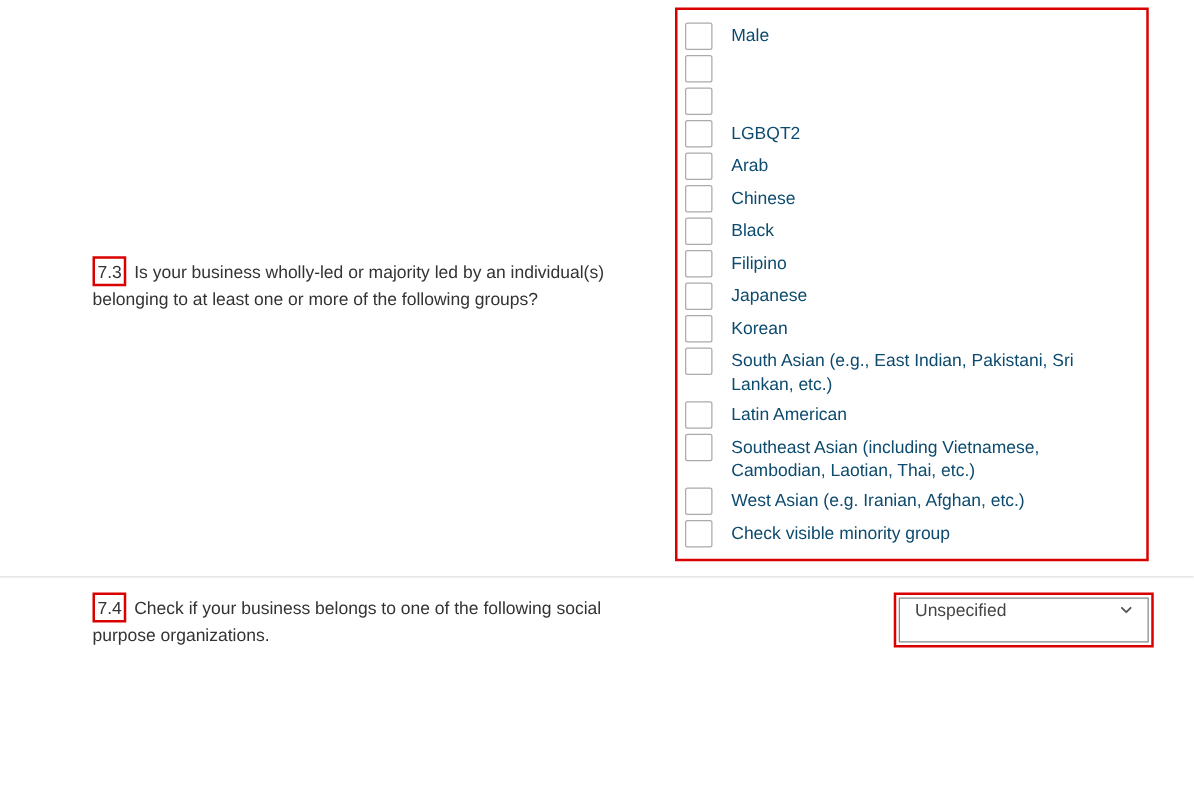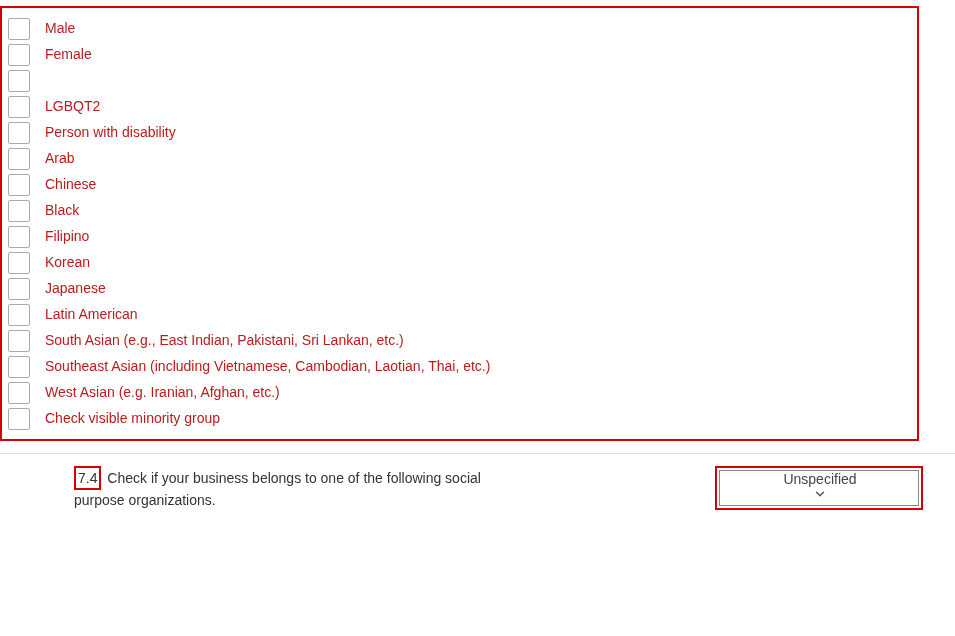--- a/index.html
+++ b/index.html
@@ -63,111 +63,109 @@
       flex: 0 0 22px;
       height: 22px;
       border: 1px solid #aaa;
       border-radius: 2px;
       background: #fff;
       margin-right: 15px;
       margin-top: 1px;
     }
     .checkbox-label {
       flex: 1;
-      color: #b91c1c;
+      color: #0c4a6e;
       line-height: 1.35;
       padding-top: 2px;
     }
     .select-wrap {
       display: flex;
       justify-content: flex-end;
     }
     .select-box {
       border: 1px solid #888;
       outline: 2px solid #d90000;
       outline-offset: 2px;
       width: 200px;
       height: 36px;
       display: flex;
       align-items: center;
       justify-content: space-between;
       padding: 0 10px 16px 12px;
       background: #fff;
       cursor: pointer;
-      flex-direction: column;
     }
     .select-value {
       color: #444;
     }
     .chevron-down {
       width: 14px;
       height: 14px;
     }
     .chevron-down svg {
       width: 14px;
       height: 14px;
       display: block;
     }
   </style>
 </head>
 <body>
 
 <div class="form-row row-7-3">
+  <div class="question-cell">
+    <span class="question-number">7.3</span>
+    <span class="question-text">Is your business wholly-led or majority led by an individual(s) belonging to at least one or more of the following groups?</span>
+  </div>
   <div class="answer-cell">
     <div class="checkbox-group" id="checkbox-group-73">
         <div class="checkbox-row">
           <div class="checkbox-box"></div>
           <div class="checkbox-label">Male</div>
         </div>
         <div class="checkbox-row">
           <div class="checkbox-box"></div>
-          <div class="checkbox-label">Female</div>
         </div>
         <div class="checkbox-row">
           <div class="checkbox-box"></div>
         </div>
         <div class="checkbox-row">
           <div class="checkbox-box"></div>
           <div class="checkbox-label">LGBQT2</div>
-        </div>
-        <div class="checkbox-row">
-          <div class="checkbox-box"></div>
-          <div class="checkbox-label">Person with disability</div>
         </div>
         <div class="checkbox-row">
           <div class="checkbox-box"></div>
           <div class="checkbox-label">Arab</div>
         </div>
         <div class="checkbox-row">
           <div class="checkbox-box"></div>
           <div class="checkbox-label">Chinese</div>
         </div>
         <div class="checkbox-row">
           <div class="checkbox-box"></div>
           <div class="checkbox-label">Black</div>
         </div>
         <div class="checkbox-row">
           <div class="checkbox-box"></div>
           <div class="checkbox-label">Filipino</div>
         </div>
         <div class="checkbox-row">
           <div class="checkbox-box"></div>
+          <div class="checkbox-label">Japanese</div>
+        </div>
+        <div class="checkbox-row">
+          <div class="checkbox-box"></div>
           <div class="checkbox-label">Korean</div>
         </div>
         <div class="checkbox-row">
           <div class="checkbox-box"></div>
-          <div class="checkbox-label">Japanese</div>
+          <div class="checkbox-label">South Asian (e.g., East Indian, Pakistani, Sri Lankan, etc.)</div>
         </div>
         <div class="checkbox-row">
           <div class="checkbox-box"></div>
           <div class="checkbox-label">Latin American</div>
-        </div>
-        <div class="checkbox-row">
-          <div class="checkbox-box"></div>
-          <div class="checkbox-label">South Asian (e.g., East Indian, Pakistani, Sri Lankan, etc.)</div>
         </div>
         <div class="checkbox-row">
           <div class="checkbox-box"></div>
           <div class="checkbox-label">Southeast Asian (including Vietnamese, Cambodian, Laotian, Thai, etc.)</div>
         </div>
         <div class="checkbox-row">
           <div class="checkbox-box"></div>
           <div class="checkbox-label">West Asian (e.g. Iranian, Afghan, etc.)</div>
         </div>
         <div class="checkbox-row">

